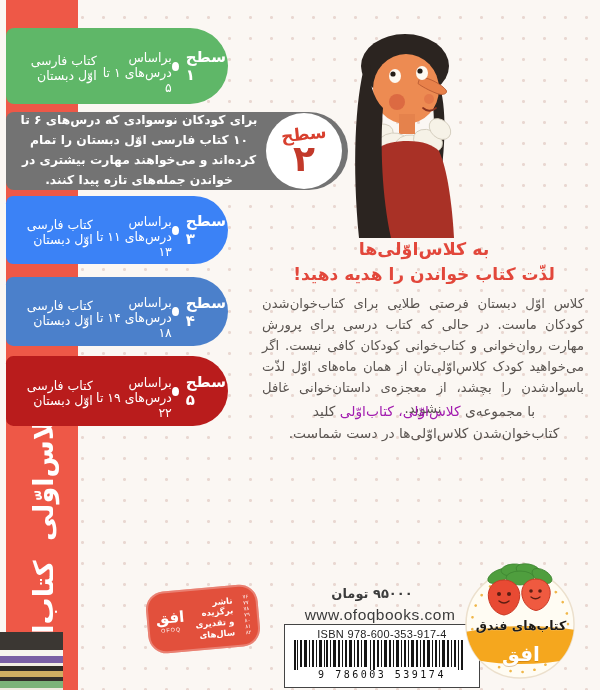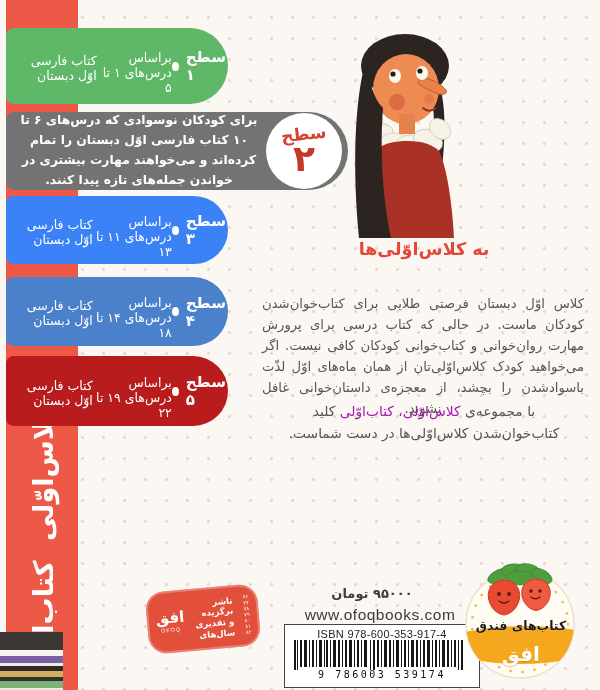--- a/index.html
+++ b/index.html
@@ -141,20 +141,21 @@
     <ellipse cx="86" cy="131" rx="16" ry="12" transform="rotate(6 86 131)"></ellipse>
     <ellipse cx="103" cy="125" rx="15" ry="11" transform="rotate(22 103 125)"></ellipse>
     <ellipse cx="115" cy="113" rx="12" ry="9" transform="rotate(42 115 113)"></ellipse>
   </g>
   <path d="M52,133 C60,127 70,125 83,125 C98,125 108,129 114,135 C122,152 127,186 129,222 L40,222 C40,186 44,152 52,133 Z" fill="#a93126"></path>
   <path d="M40,48 C30,84 27,150 34,222 L66,222 C57,180 55,130 58,92 C48,82 43,64 46,50 Z" fill="#2b2420"></path>
 </svg>
 
 <div class="abs" id="headline">
   <div class="h1">به کلاس‌اوّلی‌ها</div>
+  <div class="h2">لذّت کتاب خواندن را هدیه دهید!</div>
 </div>
 
 <div class="abs" id="body-text">کلاس اوّل دبستان فرصتی طلایی برای کتاب‌خوان‌شدن کودکان ماست. در حالی که کتاب درسی برای پرورش مهارت روان‌خوانی و کتاب‌خوانی کودکان کافی نیست. اگر می‌خواهید کودک کلاس‌اوّلی‌تان از همان ماه‌های اوّل لذّت باسوادشدن را بچشد، از معجزه‌ی داستان‌خوانی غافل نشوید.</div>
 
 <div class="abs" id="closing"><span>با مجموعه‌ی </span><span class="red">کلاس‌اوّلی، کتاب‌اوّلی</span><span> کلید کتاب‌خوان‌شدن کلاس‌اوّلی‌ها در دست شماست.</span></div>
 
 <div class="abs" id="price">۹۵۰۰۰ تومان</div>
 <div class="abs" id="website">www.ofoqbooks.com</div>
 
 <div class="abs" id="barcode-box">

